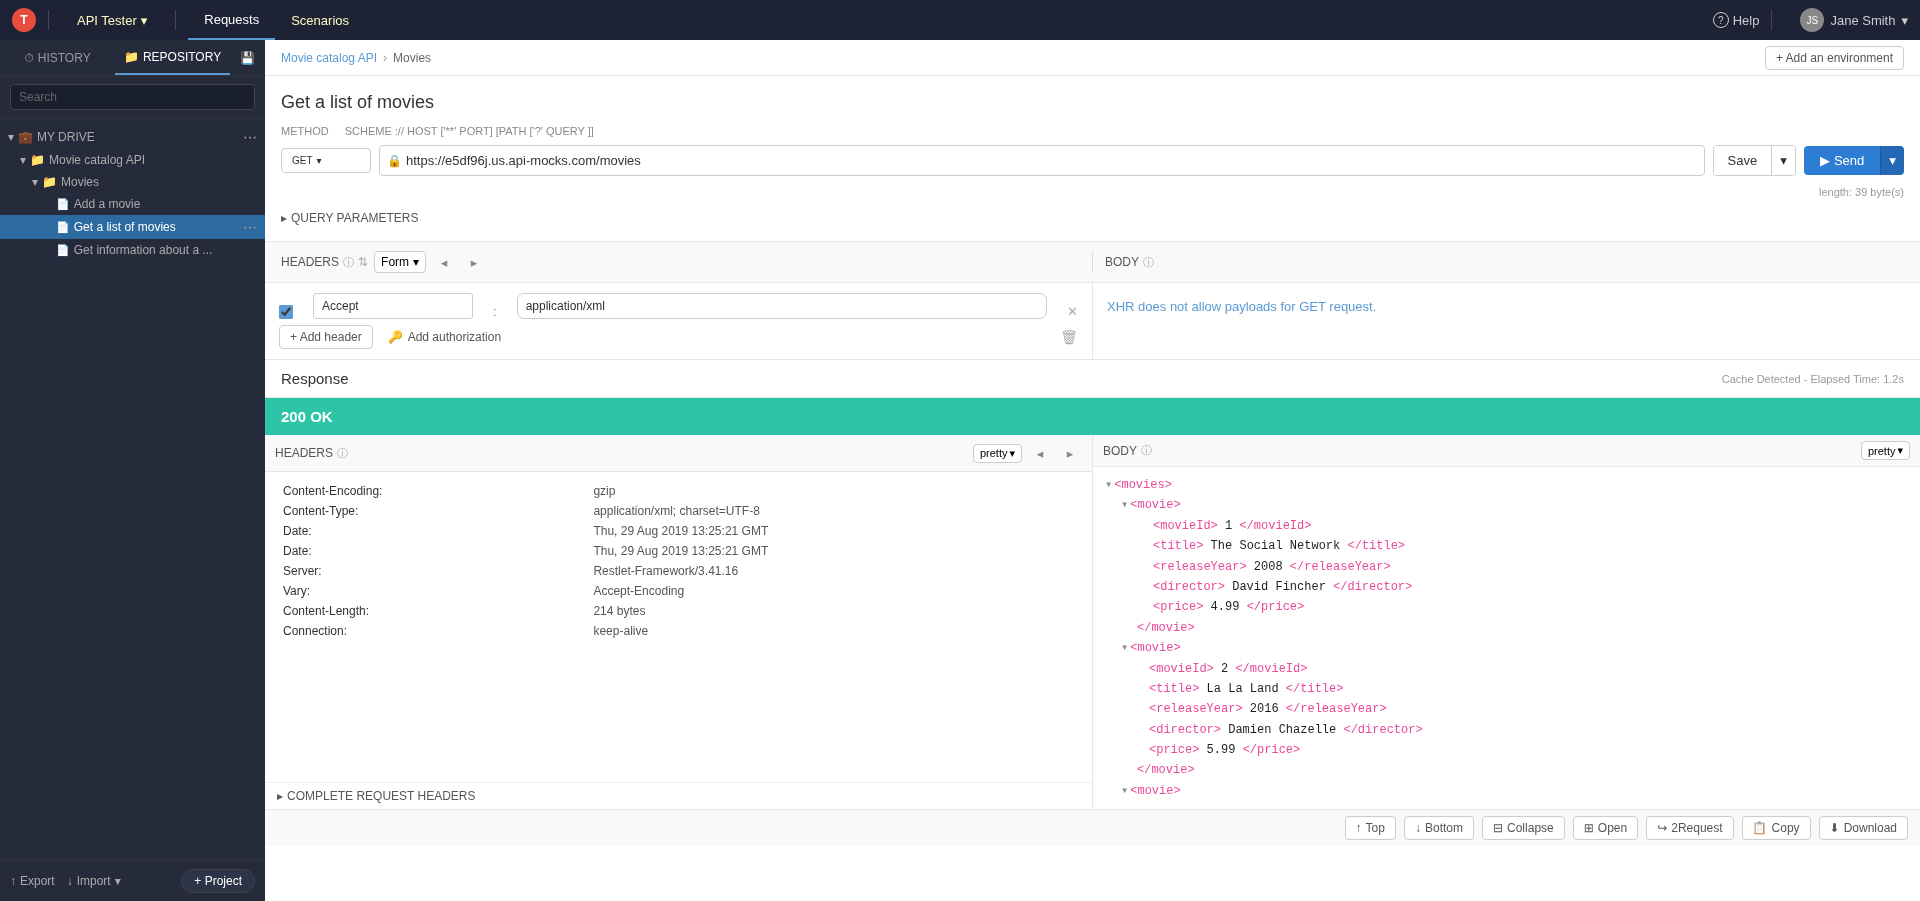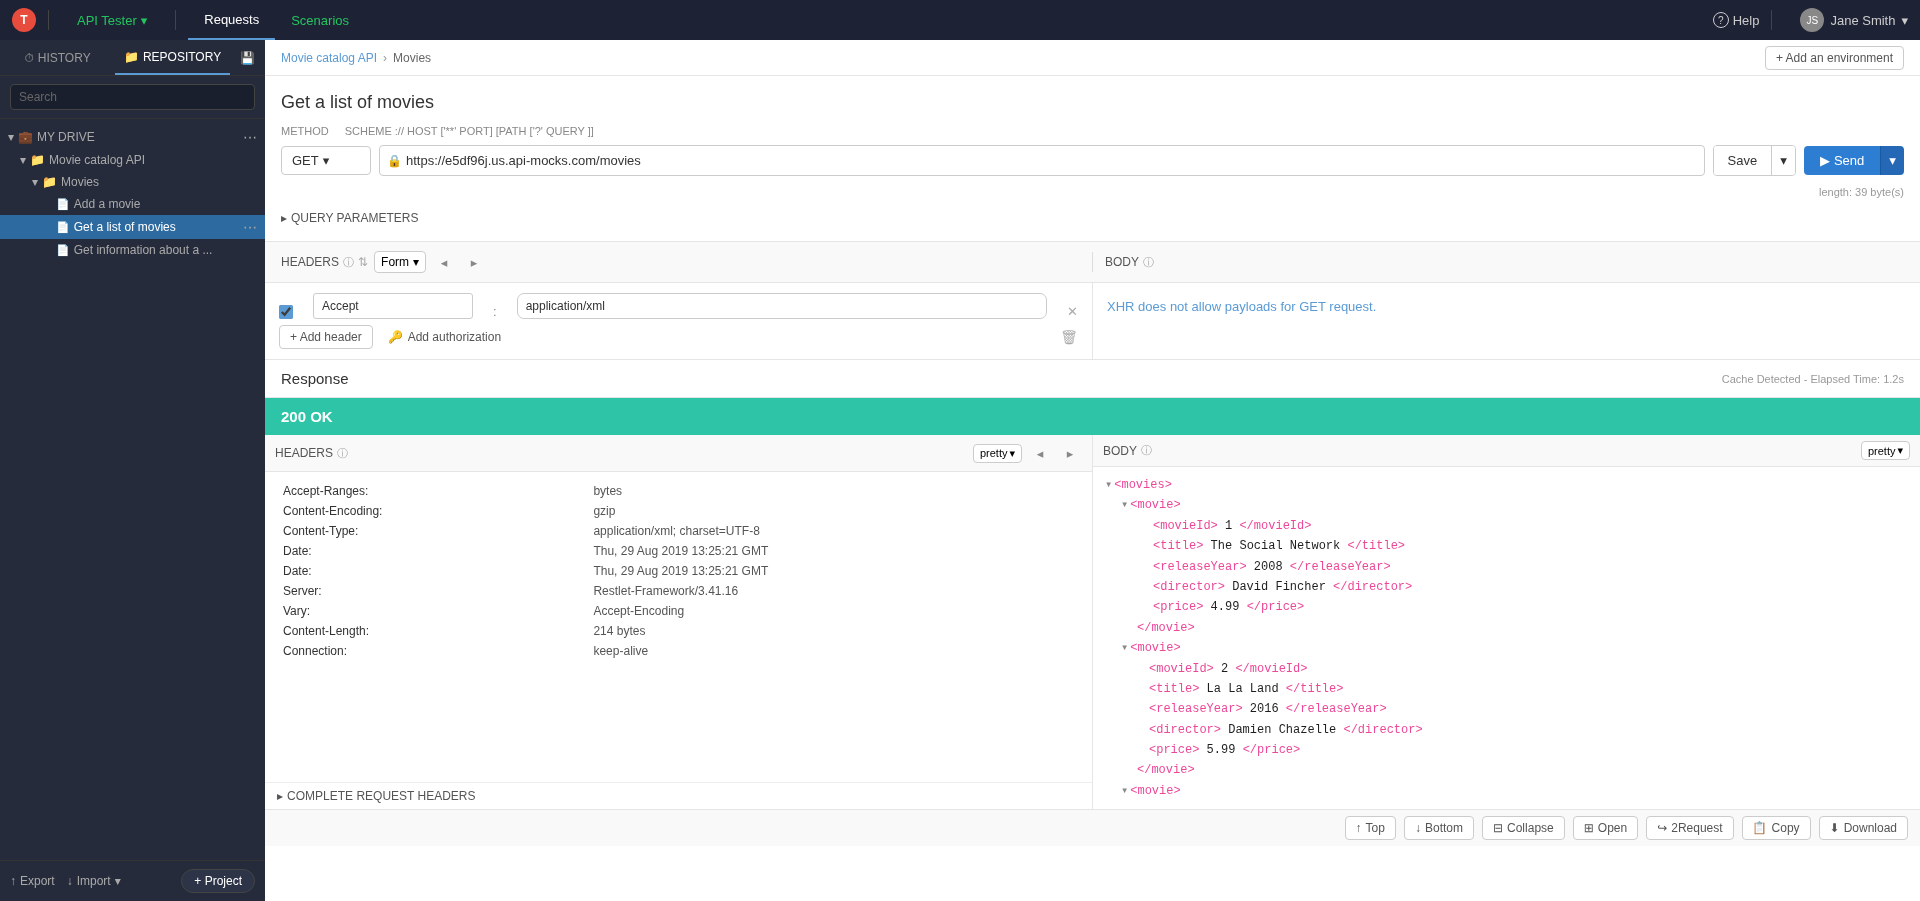--- a/index.html
+++ b/index.html
@@ -20,21 +20,21 @@
       width: 24px; height: 24px;
       background: #e74c3c;
       border-radius: 50%;
       display: flex; align-items: center; justify-content: center;
       color: #fff; font-weight: bold; font-size: 12px;
       flex-shrink: 0;
     }
     .top-nav-divider { width: 1px; height: 20px; background: #444; margin: 0 12px; }
     .top-nav-tab {
       padding: 0 16px; height: 40px; display: flex; align-items: center;
-      color: #22c55e; cursor: pointer; font-size: 13px; position: relative;
+      color: #fef9c3; cursor: pointer; font-size: 13px; position: relative;
     }
     .top-nav-tab.active { color: #fff; border-bottom: 2px solid #5b9bd5; }
     .top-nav-spacer { flex: 1; }
     .top-nav-help { color: #ccc; display: flex; align-items: center; gap: 4px; font-size: 13px; cursor: pointer; }
     .top-nav-user { color: #ccc; display: flex; align-items: center; gap: 6px; font-size: 13px; cursor: pointer; margin-left: 16px; }
     .user-avatar { width: 24px; height: 24px; border-radius: 50%; background: #888; display: flex; align-items: center; justify-content: center; color: #fff; font-size: 10px; }
 
     
     .main-layout { display: flex; flex: 1; overflow: hidden; }
 
@@ -117,21 +117,21 @@
       background: #fff;
     }
 
     
     .request-area { padding: 16px; border-bottom: 1px solid #e5e5e5; }
     .request-title { font-size: 18px; font-weight: 500; color: #333; margin-bottom: 12px; }
     .method-label { font-size: 11px; color: #888; text-transform: uppercase; margin-bottom: 4px; }
     .method-select {
       display: flex; align-items: center; gap: 4px;
       border: 1px solid #ccc; border-radius: 4px;
-      padding: 6px 10px; font-size: 13px; cursor: pointer;
+      padding: 6px 10px; font-size: 10px; cursor: pointer;
       background: #fff; color: #333; min-width: 90px;
     }
     .url-wrapper { flex: 1; position: relative; display: flex; align-items: center; }
     .url-lock { position: absolute; left: 8px; color: #888; font-size: 12px; }
     .url-field {
       flex: 1; border: 1px solid #ccc; border-radius: 4px;
       padding: 7px 10px 7px 26px; font-size: 13px; color: #333;
       outline: none;
     }
     .send-btn-group { display: flex; border-radius: 4px; overflow: hidden; }
@@ -494,24 +494,20 @@
               <div class="pretty-select">
                 <span>pretty</span>
                 <span>▾</span>
               </div>
               <div class="arrow-btn">◂</div>
               <div class="arrow-btn">▸</div>
             </div>
             <div class="panel-body">
               <table class="resp-headers-table">
                 <tbody id="resp-headers-tbody">
-                    <tr>
-                      <td>Accept-Ranges:</td>
-                      <td>bytes</td>
-                    </tr>
                     <tr>
                       <td>Content-Encoding:</td>
                       <td>gzip</td>
                     </tr>
                     <tr>
                       <td>Content-Type:</td>
                       <td>application/xml; charset=UTF-8</td>
                     </tr>
                     <tr>
                       <td>Date:</td>

